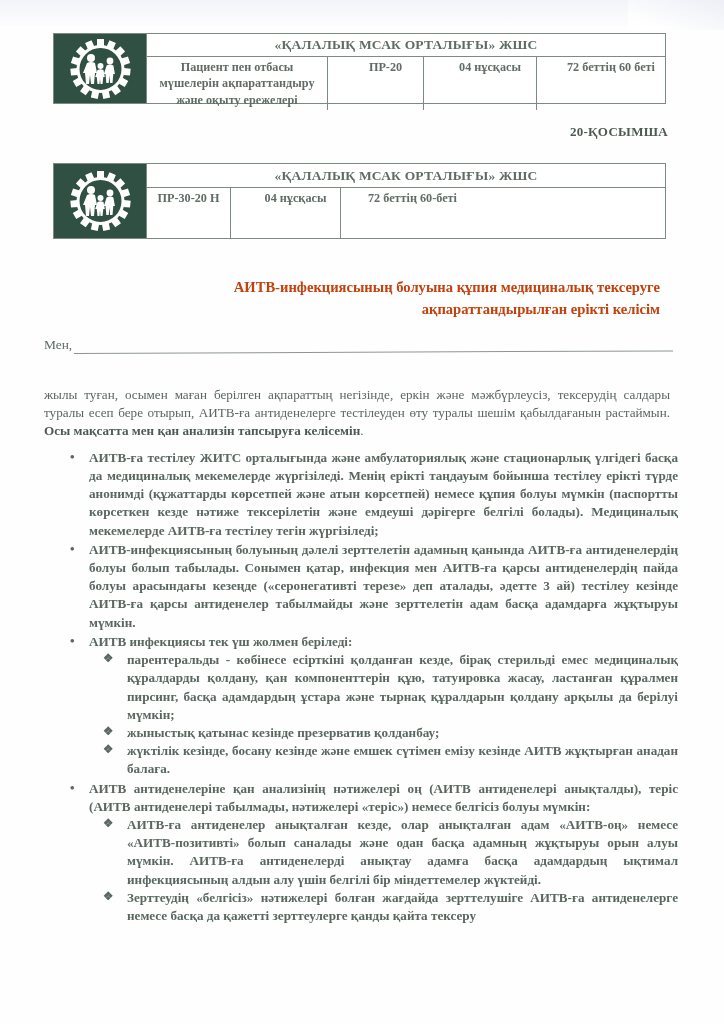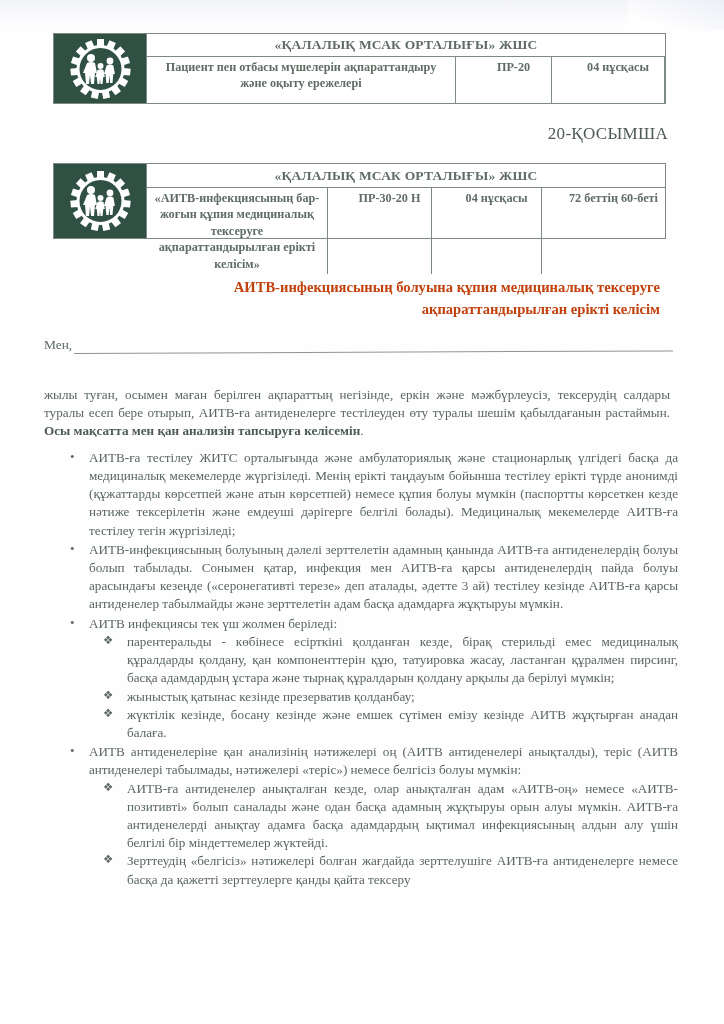--- a/index.html
+++ b/index.html
@@ -103,22 +103,22 @@
   .hdr2 .c-code { flex: 0 0 84px; }
   .hdr2 .c-ver  { flex: 0 0 90px; }
   .hdr2 .c-page { flex: 0 0 103px; }
 
   
   .annex {
     position: absolute;
     left: 0; right: 56px;
     top: 124px;
     text-align: right;
-    font-size: 17px;
-    font-weight: normal;
+    font-size: 13px;
+    font-weight: bold;
     color: #4c5a51;
     letter-spacing: .3px;
   }
 
   
   .doc-title {
     position: absolute;
     left: 80px; right: 64px;
     top: 277px;
     text-align: right;
@@ -175,20 +175,21 @@
   ul.lvl1 {
     list-style: none;
     margin: 0;
     padding: 0 0 0 0;
   }
   ul.lvl1 > li {
     position: relative;
     padding-left: 45px;
     margin-bottom: 1px;
     text-align: justify;
+    font-weight: bold;
   }
   ul.lvl1 > li::before {
     content: "\2022";
     position: absolute;
     left: 26px;
     top: -1px;
     font-size: 13px;
     color: #5a675f;
   }
   ul.lvl2 {
@@ -254,20 +255,21 @@
           </g>
         </g>
       </svg>
     </div>
     <div class="hdr-right">
       <div class="hdr-org">«ҚАЛАЛЫҚ МСАК ОРТАЛЫҒЫ» ЖШС</div>
       <div class="hdr-cols">
         <div class="c-doc">Пациент пен отбасы мүшелерін ақпараттандыру және оқыту ережелері</div>
         <div class="c-code">ПР-20</div>
         <div class="c-ver">04 нұсқасы</div>
+        <div class="c-page">72 беттің 60 беті</div>
       </div>
     </div>
   </div>
 
   <div class="annex">20-ҚОСЫМША</div>
 
   <div class="hdr-wrap hdr2">
     <div class="logo-cell">
       <svg width="74" height="70" viewBox="0 0 74 66" aria-hidden="true">
         <g fill="#ffffff">
@@ -296,21 +298,20 @@
             <path d="M34.5 34 q3 -1.6 6 0 l1.3 7 -1.5 0 -.8 7 -2 0 -.5 -5.5 -.5 5.5 -2 0 -.8 -7 -1.5 0 z"></path>
             <circle cx="47" cy="25" r="3.4"></circle>
             <path d="M43.6 29.5 q3.4 -1.8 6.8 0 l1.5 8.5 -1.6 0 -.8 9 -2.4 0 -.7 -7.4 -.7 7.4 -2.4 0 -.8 -9 -1.6 0 z"></path>
           </g>
         </g>
       </svg>
     </div>
     <div class="hdr-right">
       <div class="hdr-org">«ҚАЛАЛЫҚ МСАК ОРТАЛЫҒЫ» ЖШС</div>
       <div class="hdr-cols">
-        <div class="c-doc">«АИТВ-инфекциясының бар-жоғын құпия медициналық тексеруге ақпараттандырылған ерікті келісім»</div>
         <div class="c-code">ПР-30-20 Н</div>
         <div class="c-ver">04 нұсқасы</div>
         <div class="c-page">72 беттің 60-беті</div>
       </div>
     </div>
   </div>
 
   <div class="doc-title">
     <div>АИТВ-инфекциясының болуына құпия медициналық тексеруге</div>
     <div>ақпараттандырылған ерікті келісім</div>

